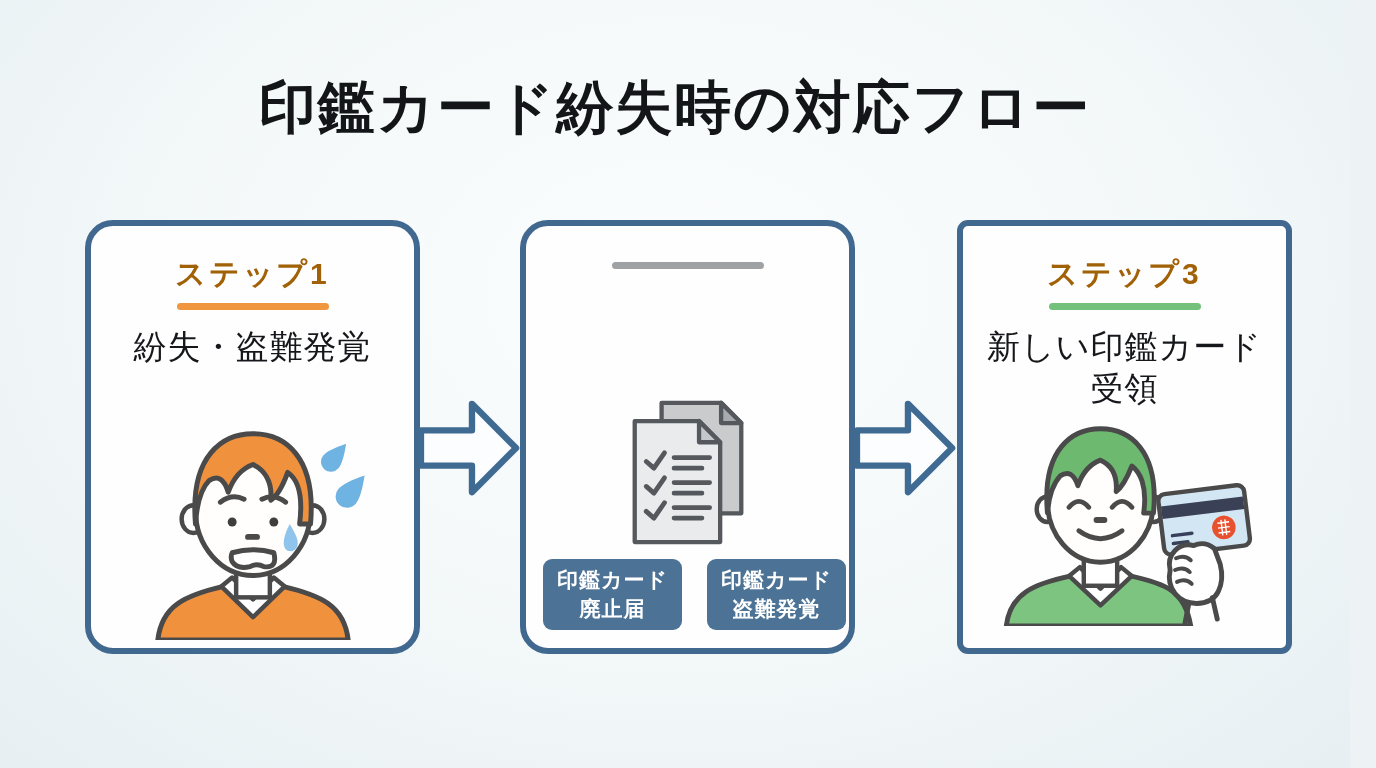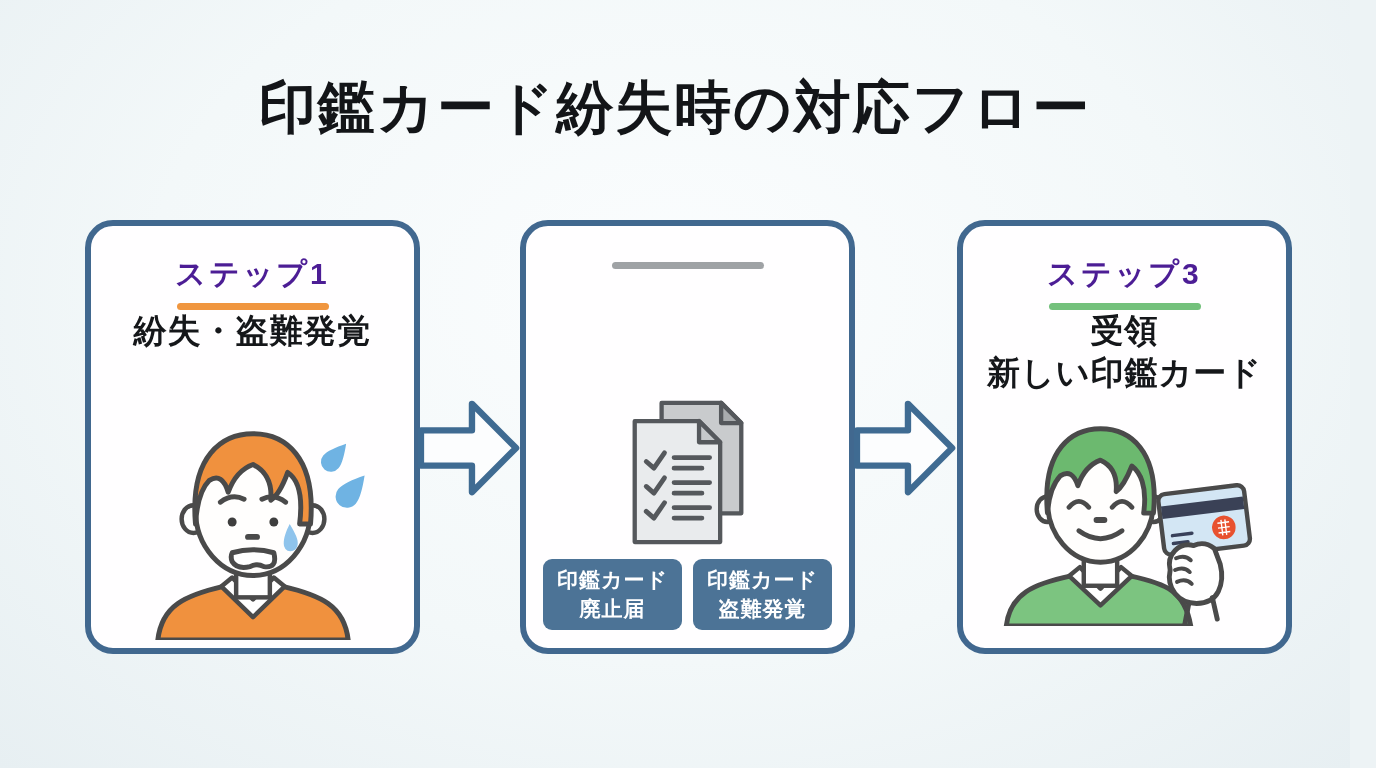--- a/index.html
+++ b/index.html
@@ -17,43 +17,43 @@
     color:#131518; letter-spacing:2px;
   }
 
   .step-box {
     position:absolute; top:220px; width:335px; height:434px;
     background:#fffeff; border:6px solid #41688f; border-radius:28px;
     text-align:center; padding-top:28px;
   }
   #box1 { left:85px; }
   #box2 { left:520px; }
-  #box3 { left:957px; }
+  #box3 { left:957px;border-radius:11px; }
 
-  .step-label { font-size:30px; font-weight:800; color:#4c1d95; letter-spacing:3px; }
+  .step-label { font-size:30px; font-weight:800; color:#a16207; letter-spacing:3px; }
   .accent-bar { width:152px; height:7px; border-radius:4px; margin:8px auto 0; }
   .bar-1 { background:#f0963f; }
   .bar-2 { background:#9fa2a5; }
   .bar-3 { background:#74c17c; }
 
-  .step-title { font-size:33px; font-weight:700; color:#15171a; line-height:1.28; letter-spacing:1px; }
+  .step-title { margin-top:16px; font-size:33px; font-weight:400; color:#15171a; line-height:1.28; letter-spacing:1px; }
 
   .illus { position:absolute; left:50%; transform:translateX(-50%); line-height:0; }
   .illus-1 { bottom:8px; }
   .illus-2 { top:172px; }
   .illus-3 { bottom:22px; }
 
   .badge-row {
     position:absolute; left:0; right:0; bottom:18px;
     display:flex; justify-content:center; gap:11px;
   }
   .badge {
     min-width:139px; padding:7px 10px; border-radius:9px;
     background:#4c7396; color:#ffffff;
-    font-size:21px; font-weight:700; line-height:1.35; letter-spacing:1px;
+    font-size:21px; font-weight:700; line-height:1.35; letter-spacing:1px;margin-left:14px;
   }
 
   .flow-arrow { position:absolute; top:396px; width:104px; height:104px; line-height:0; }
   #arrow1 { left:418px; }
   #arrow2 { left:854px; }
 </style>
 </head>
 <body>
 
 <div class="canvas">
@@ -126,22 +126,22 @@
   <div class="flow-arrow" id="arrow2">
     <svg width="104" height="104" viewBox="0 0 106 104">
       <path d="M3,34 L55,34 L55,7 L100,52 L55,97 L55,70 L3,70 Z" fill="#fcfdfe" stroke="#3f6b92" stroke-width="6.5" stroke-linejoin="round"></path>
     </svg>
   </div>
 
   <section class="step-box" id="box3">
     <div class="step-label">ステップ3</div>
     <div class="accent-bar bar-3"></div>
     <div class="step-title">
+      <div>新しい印鑑カード</div>
       <div>受領</div>
-      <div>新しい印鑑カード</div>
     </div>
     <div class="illus illus-3">
       <svg width="265" height="211" viewBox="0 0 270 215">
         <path d="M14,215 C18,182 42,172 80,164 L140,164 C178,172 196,180 202,215 Z" fill="#7cc480" stroke="#4a4a4a" stroke-width="5" stroke-linejoin="round"></path>
         <path d="M78,164 L110,194 L142,164 L131,155 L110,177 L89,155 Z" fill="#ffffff" stroke="#4a4a4a" stroke-width="4.5" stroke-linejoin="round"></path>
         <rect x="93" y="140" width="34" height="34" fill="#ffffff" stroke="#4a4a4a" stroke-width="4.5"></rect>
         <ellipse cx="56" cy="96" rx="11" ry="13" fill="#ffffff" stroke="#4a4a4a" stroke-width="4.5"></ellipse>
         <ellipse cx="164" cy="96" rx="11" ry="13" fill="#ffffff" stroke="#4a4a4a" stroke-width="4.5"></ellipse>
         <ellipse cx="110" cy="88" rx="54" ry="62" fill="#fffefd" stroke="#4a4a4a" stroke-width="5"></ellipse>
         <path d="M56,100 C50,34 82,14 110,14 C140,14 170,36 164,100 L154,100 C158,72 150,58 142,52 Q134,72 126,78 Q128,54 110,46 Q94,52 87,72 Q81,54 69,62 Q58,74 56,100 Z" fill="#6cb96f" stroke="#4a4a4a" stroke-width="5" stroke-linejoin="round"></path>

